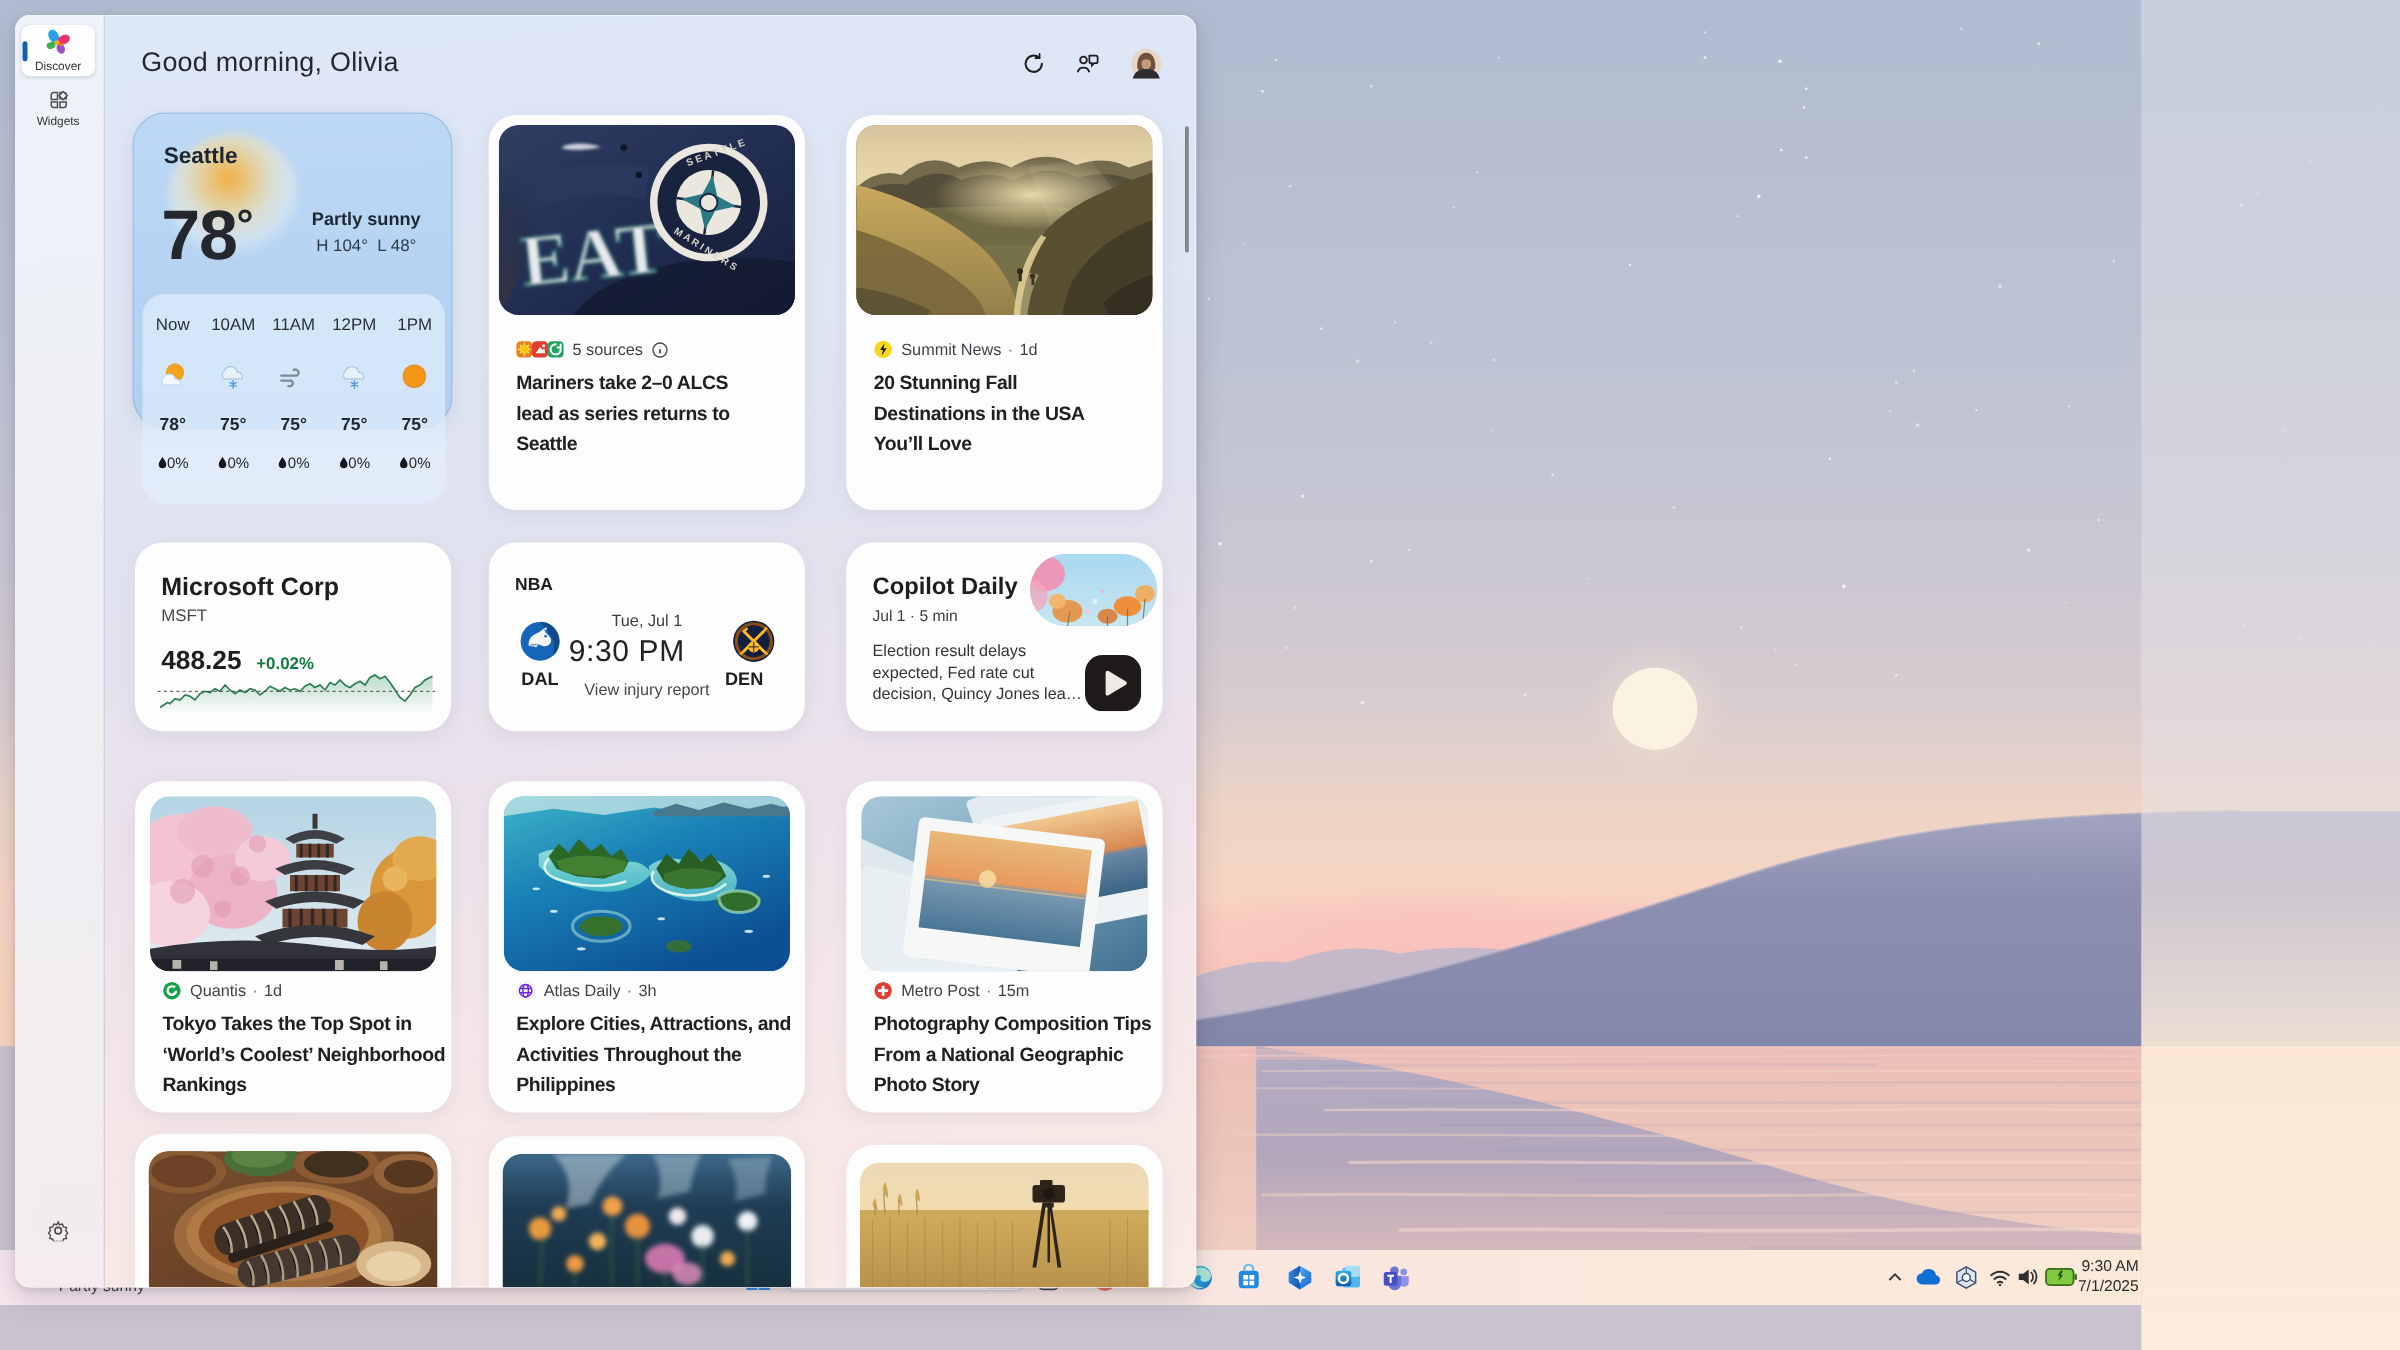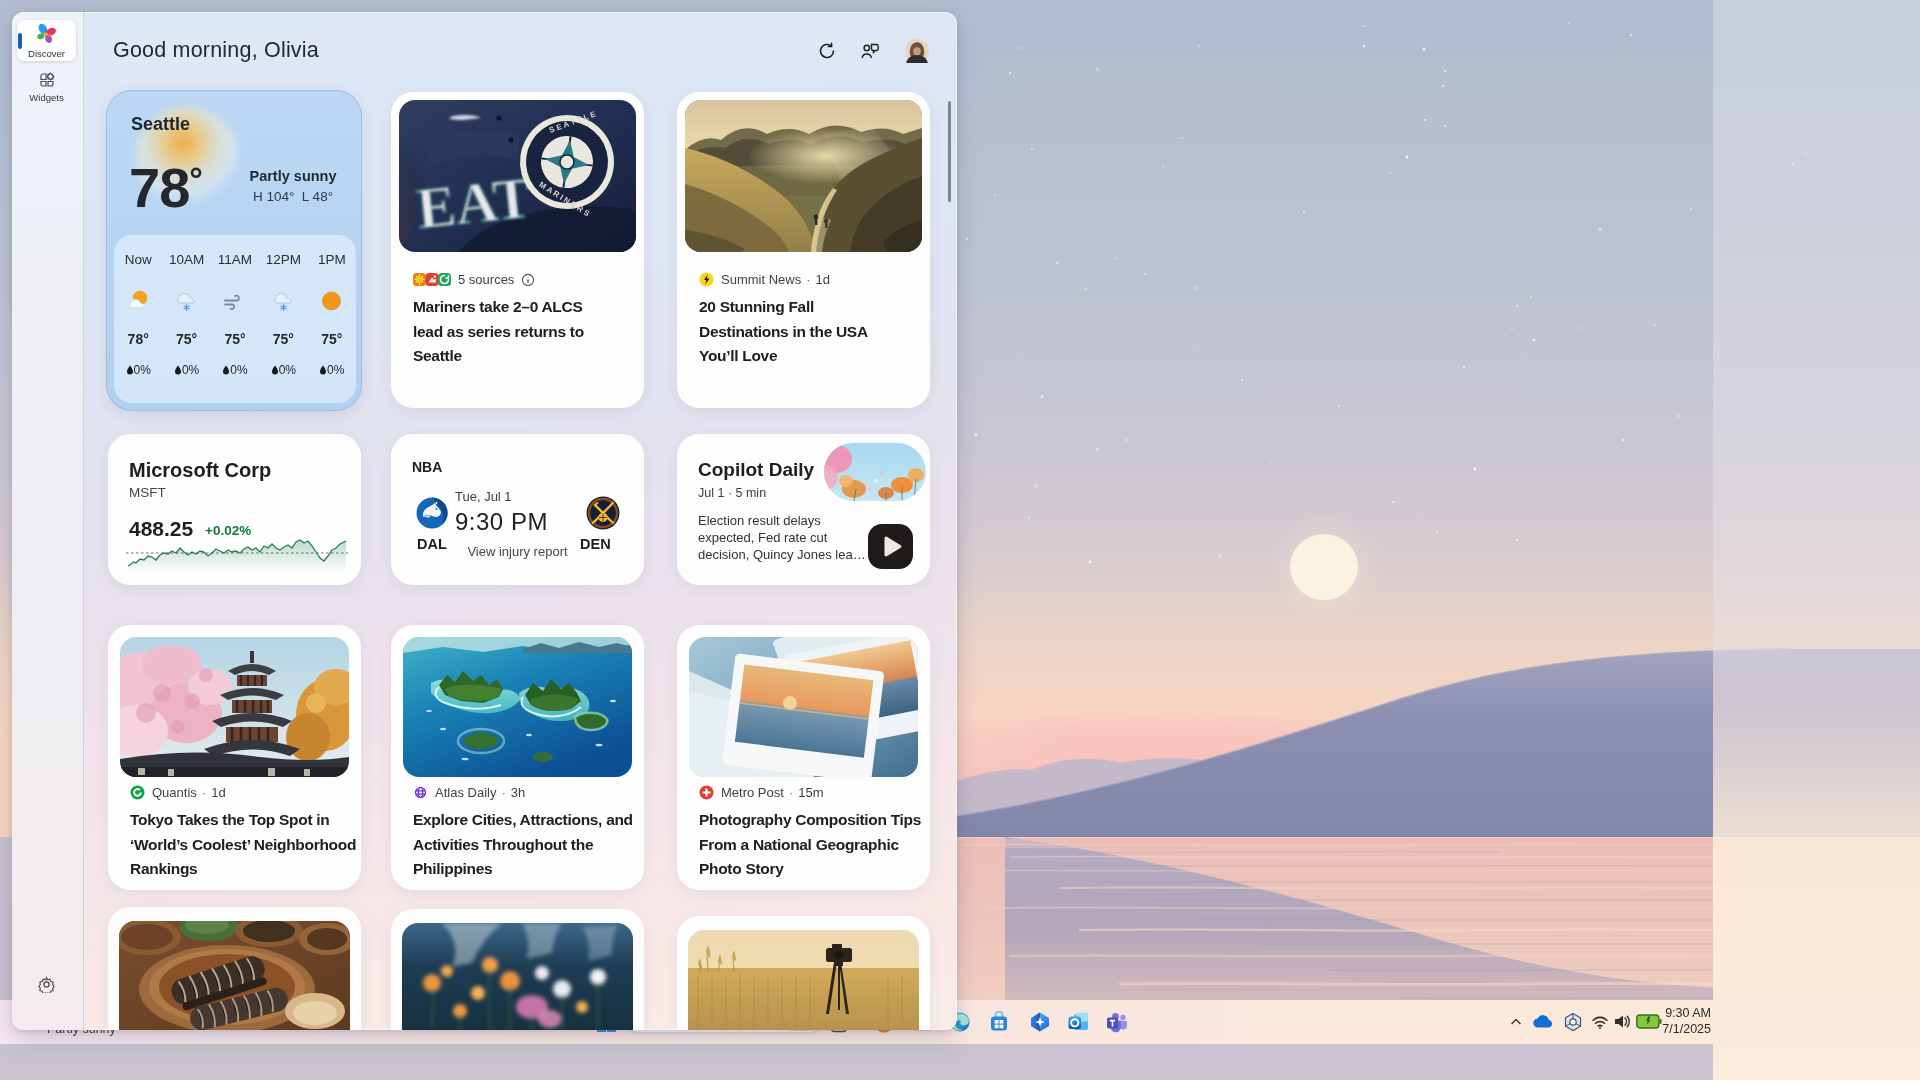--- a/index.html
+++ b/index.html
@@ -389,21 +389,21 @@
         <circle cx="12" cy="12" r="12" fill="#e7d6c3"></circle>
         <path d="M4.8,15 C4.2,8 7.5,3.2 12,3.2 C16.5,3.2 19.8,8 19.2,15 L17.5,18.5 L6.5,18.5 Z" fill="#70503a"></path>
         <ellipse cx="12" cy="11.8" rx="3.9" ry="4.9" fill="#c59c80"></ellipse>
         <path d="M7.9,11.5 C7.6,8.4 9,6.8 12,6.8 C15,6.8 16.4,8.4 16.1,11.5 C15.7,9.2 14.2,8.3 12,8.3 C9.8,8.3 8.3,9.2 7.9,11.5 Z" fill="#70503a"></path>
         <path d="M5.8,10.5 C5.6,14 6.2,16.5 7.6,18.3 L9.2,17.2 C8.3,15.2 8,12.8 8.1,10.6 Z" fill="#70503a"></path>
         <path d="M18.2,10.5 C18.4,14 17.8,16.5 16.4,18.3 L14.8,17.2 C15.7,15.2 16,12.8 15.9,10.6 Z" fill="#70503a"></path>
         <path d="M1.2,24 C2.4,18.3 6.6,16.2 12,16.2 C17.4,16.2 21.6,18.3 22.8,24 Z" fill="#2c2c31"></path>
       </svg>
       <div class="abs" style="left:936px;top:89px;width:2.5px;height:101px;border-radius:2px;background:#7f848d"></div>
 
-      <div class="abs" style="left:94px;top:78px;width:256px;height:321px;border-radius:26px;background:linear-gradient(180deg,#bcd8f4,#b0d0ef);border:1px solid rgba(140,175,215,0.6);box-shadow:0 4px 14px rgba(120,130,160,0.18)">
+      <div class="abs" style="left:94px;top:78px;width:256px;height:253px;border-radius:26px;background:linear-gradient(180deg,#bcd8f4,#b0d0ef);border:1px solid rgba(140,175,215,0.6);box-shadow:0 4px 14px rgba(120,130,160,0.18)">
         <div class="abs" style="left:28px;top:16px;width:104px;height:100px;border-radius:50%;background:radial-gradient(circle at 46% 36%, rgba(245,170,52,0.92) 0%, rgba(248,198,104,0.72) 22%, rgba(252,228,170,0.5) 40%, rgba(255,252,240,0.35) 60%, rgba(255,255,255,0) 75%);filter:blur(3px)"></div>
         <div class="abs" style="left:24px;top:23px;font-size:18px;font-weight:bold;color:#1c2633">Seattle</div>
         <div class="abs" style="left:22px;top:64px;font-size:56px;font-weight:bold;color:#24272e;letter-spacing:-1px">78<span style="font-size:34px;vertical-align:16px">°</span></div>
         <div class="abs" style="left:130px;top:77px;width:112px;text-align:center;font-size:14.5px;font-weight:bold;color:#1e2833">Partly sunny</div>
         <div class="abs" style="left:130px;top:98px;width:112px;text-align:center;font-size:13.5px;color:#2c3a49">H 104° &nbsp;L 48°</div>
         <div class="abs" style="left:7px;top:144px;width:242px;height:168px;border-radius:18px;background:rgba(225,239,252,0.72)">
           <div class="abs" style="left:0;top:17px;width:100%;display:flex;text-align:center;font-size:13.5px;color:#2a2f36">
             <div style="width:20%">Now</div>
               <div style="width:20%">10AM</div>
               <div style="width:20%">11AM</div>
@@ -605,21 +605,21 @@
         <svg class="abs" style="left:24px;top:62px" width="34" height="34" viewBox="0 0 34 34">
           <circle cx="17" cy="17" r="16.5" fill="#fff"></circle>
           <circle cx="17" cy="17" r="15.5" fill="#1565b8"></circle>
           <path d="M17,1.5 a15.5,15.5 0 0 1 10,27.5 a19,19 0 0 0 -5.5,-21.5 a15.5,15.5 0 0 0 -4.5,-6 Z" fill="#0d4584" opacity="0.85"></path>
           <path d="M20,7 L21.5,10 L24,12.5 C26,14.5 26.5,17 25,19 C23.5,21 21,21.5 18.5,20.5 L16,19.5 C13,18.5 10,19 8,21 C7.5,17 9,13.5 12.5,11.5 L16.5,9.5 Z" fill="#f4f5f7"></path>
           <path d="M20,7 L22.5,5.5 L22,8.5 Z" fill="#f4f5f7"></path>
           <circle cx="21.5" cy="13" r="1" fill="#1565b8"></circle>
           <path d="M8,21 C10,19.5 13,19 16,19.5 L14,22 C12,21 10,20.8 8,21 Z" fill="#c8ccd4"></path>
         </svg>
         <div class="abs" style="left:18px;top:102px;width:46px;text-align:center;font-size:14.5px;font-weight:bold;color:#1d1d22">DAL</div>
-        <div class="abs" style="left:64px;top:55px;width:125px;text-align:left;font-size:13px;color:#3c3c42">Tue, Jul 1</div>
+        <div class="abs" style="left:64px;top:55px;width:125px;text-align:center;font-size:13px;color:#3c3c42">Tue, Jul 1</div>
         <div class="abs" style="left:64px;top:74px;width:125px;font-size:24px;color:#212126;letter-spacing:0.5px">9:30 PM</div>
         <div class="abs" style="left:64px;top:110px;width:125px;text-align:center;font-size:13px;color:#47474d">View injury report</div>
         <svg class="abs" style="left:195px;top:62px" width="34" height="34" viewBox="0 0 34 34">
           <circle cx="17" cy="17" r="16.5" fill="#12203c"></circle>
           <circle cx="17" cy="17" r="14" fill="none" stroke="#8a4c12" stroke-width="2.5"></circle>
           <circle cx="17" cy="17" r="12.5" fill="#12203c"></circle>
           <path d="M9,9 L25,25 M25,9 L9,25" stroke="#fdb927" stroke-width="2.4" stroke-linecap="round"></path>
           <path d="M9,9 L12,6.5 M25,25 L28,27.5 M25,9 L27.5,6 M9,25 L6,27.5" stroke="#fdb927" stroke-width="2"></path>
           <path d="M13,5 L17,12 L21,5 Z" fill="#12203c"></path>
           <circle cx="17" cy="21.5" r="4.5" fill="#fdb927"></circle>

